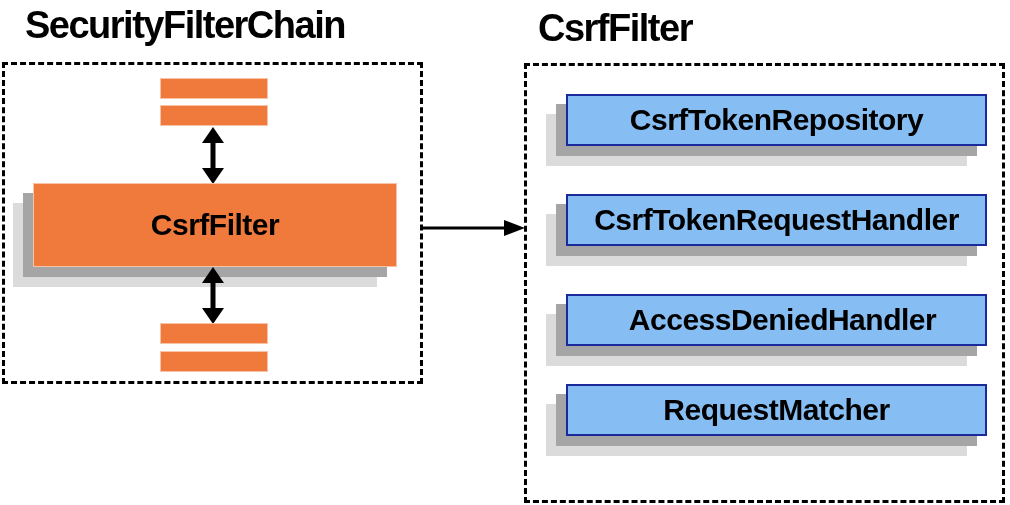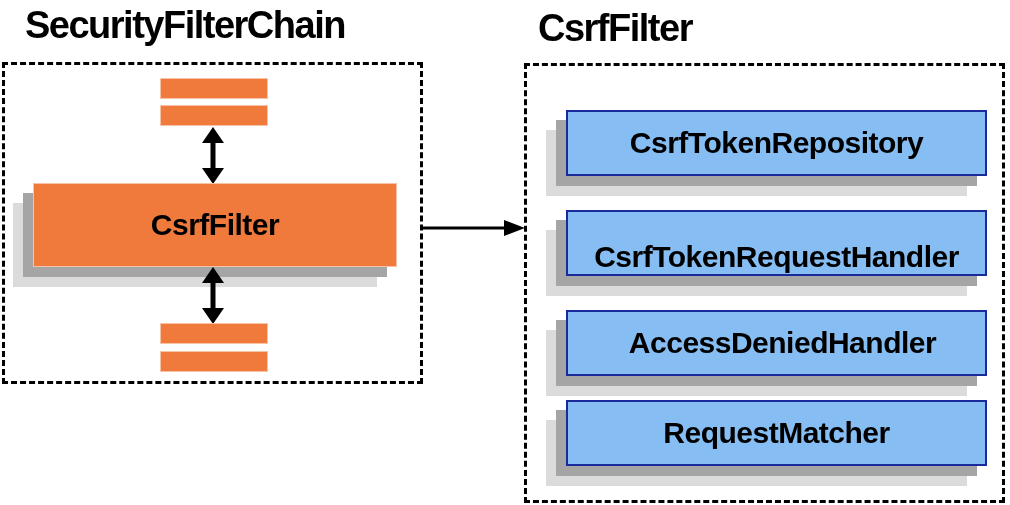--- a/index.html
+++ b/index.html
@@ -50,28 +50,28 @@
     border:1px solid rgba(255,255,255,0.55);
     box-shadow:-10px 10px 0 0 var(--shadow-dark), -20px 20px 0 0 var(--shadow-light);
     display:flex;align-items:center;justify-content:center;
   }
   .box-label{
     font-size:30px;font-weight:bold;color:#000;
     letter-spacing:-0.5px;white-space:nowrap;
   }
   .arrow-h{position:absolute;left:423px;top:218px;width:103px;height:20px;}
   .component-box{
-    position:absolute;left:566px;width:421px;height:66px;
+    position:absolute;left:566px;width:421px;height:52px;
     background:var(--box-blue);
     border:2px solid var(--box-blue-border);
     box-shadow:-10px 10px 0 0 var(--shadow-dark), -20px 20px 0 0 var(--shadow-light);
-    display:flex;align-items:center;justify-content:center;margin-top:16px;
+    display:flex;align-items:center;justify-content:center;
   }
   .comp-1{top:94px;}
-  .comp-2{top:194px;align-items:flex-end;}
+  .comp-2{top:194px;}
   .comp-3{top:294px;padding-left:12px;}
   .comp-4{top:384px;}
   .fill-black{fill:var(--arrow-black);}
 </style>
 </head>
 <body>
 
 <div class="canvas">
 
   <div class="panel-title title-left">SecurityFilterChain</div>

